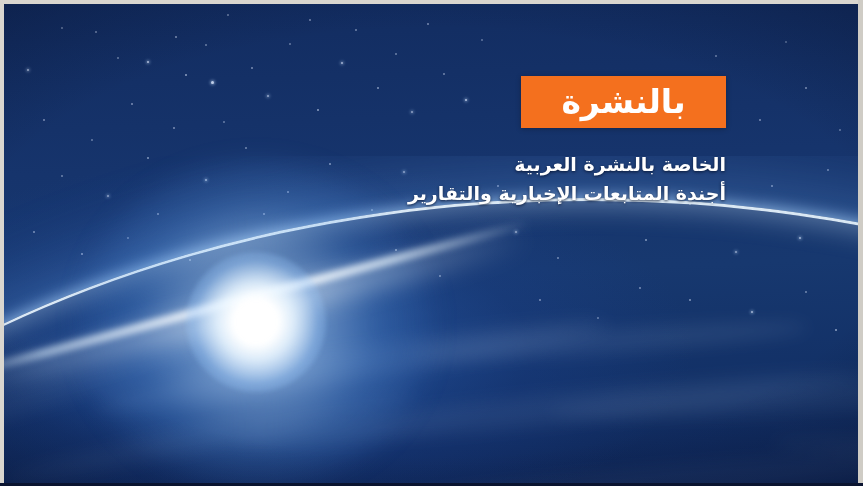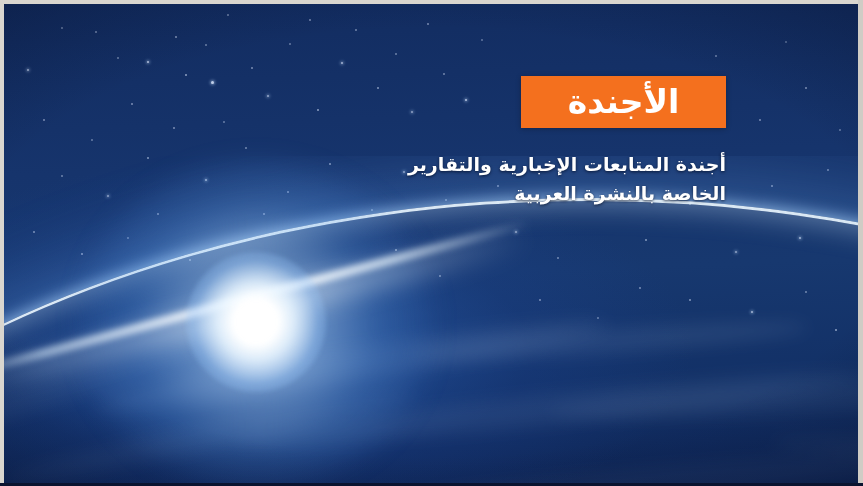--- a/index.html
+++ b/index.html
@@ -276,24 +276,24 @@
   </div>
 
   <div class="flare-glow"></div>
   <div class="flare-streak wide"></div>
   <div class="flare-streak"></div>
   <div class="flare-core"></div>
 
   <div class="sky-vignette"></div>
 
   <div class="headline-block">
-    <div class="title-badge">الأجندة</div>
+    <div class="title-badge">بالنشرة</div>
     <div class="subtitle">
+      <span class="ln">الخاصة بالنشرة العربية</span>
       <span class="ln">أجندة المتابعات الإخبارية والتقارير</span>
-      <span class="ln">الخاصة بالنشرة العربية</span>
     </div>
   </div>
 
   <div class="frame-top"></div>
   <div class="frame-left"></div>
   <div class="frame-right"></div>
   <div class="frame-bottom"></div>
 
 </div>
 

